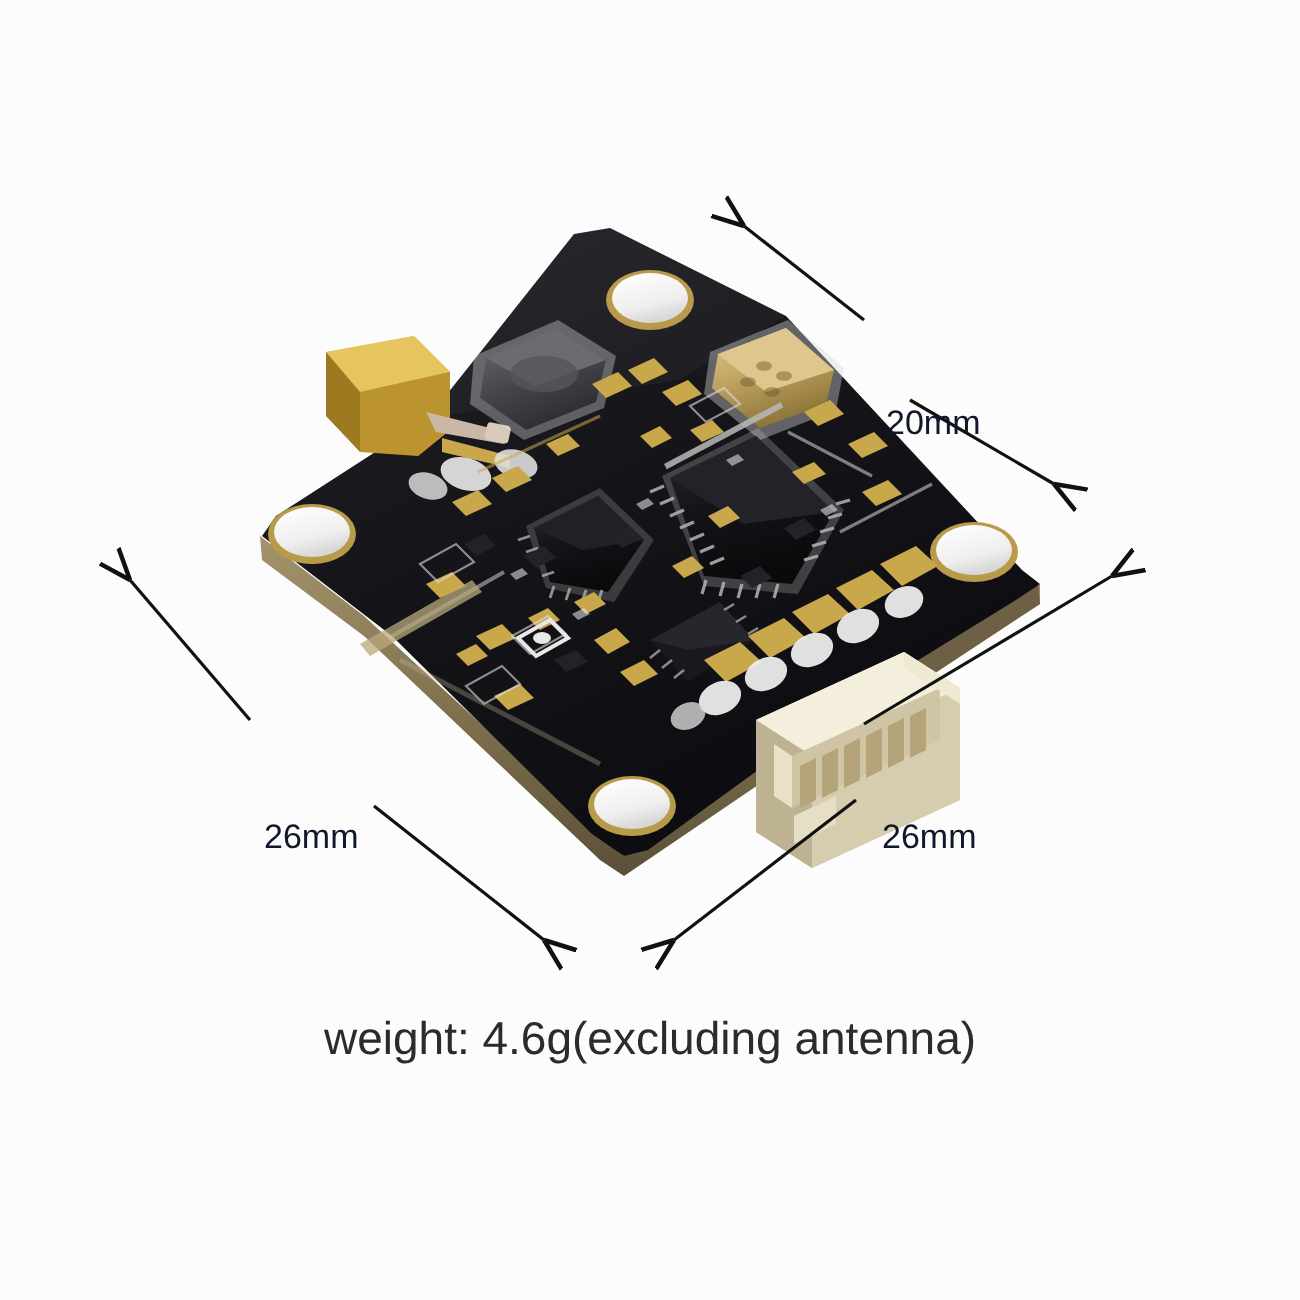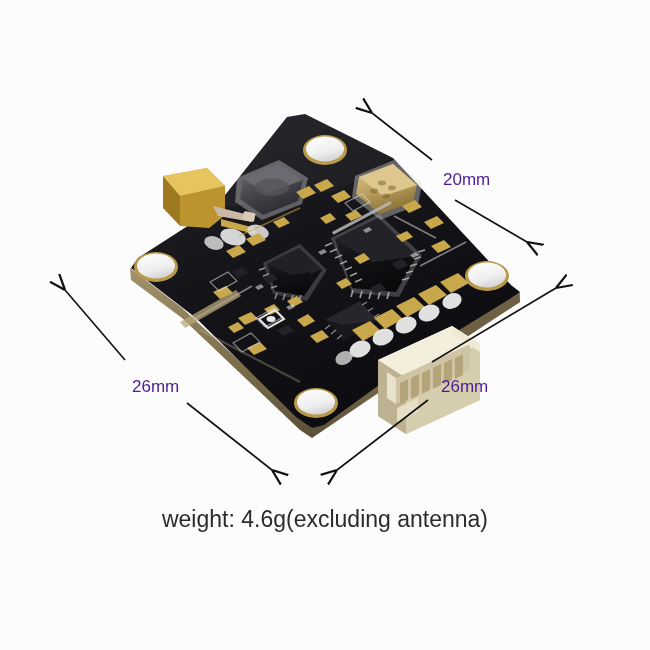--- a/index.html
+++ b/index.html
@@ -20,23 +20,24 @@
     left: 0;
     top: 0;
     width: 650px;
     height: 650px;
     display: block;
   }
   .dim-label {
     position: absolute;
     font-family: "Liberation Sans", sans-serif;
     font-size: 17px;
-    color: #4c1d95;
+    color: #0f172a;
     white-space: nowrap;
     letter-spacing: 0px;
+    margin-top: 32px;
   }
   #dim-label-top-right { left: 443px; top: 170px; }
   #dim-label-left      { left: 132px; top: 377px; }
   #dim-label-bottom-right { left: 441px; top: 377px; }
   #caption {
     position: absolute;
     left: 0;
     top: 506px;
     width: 650px;
     text-align: center;

